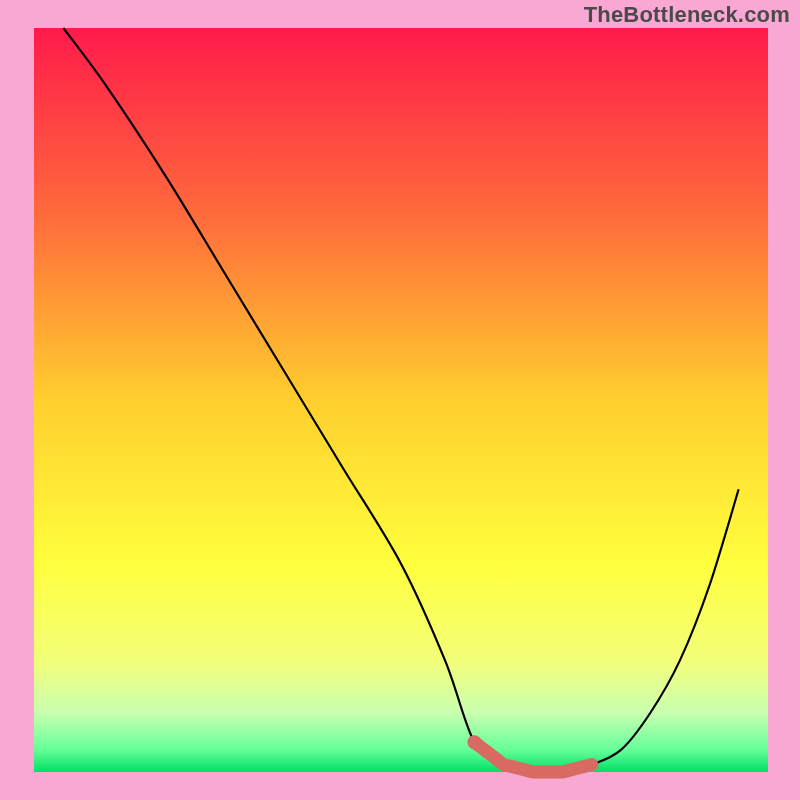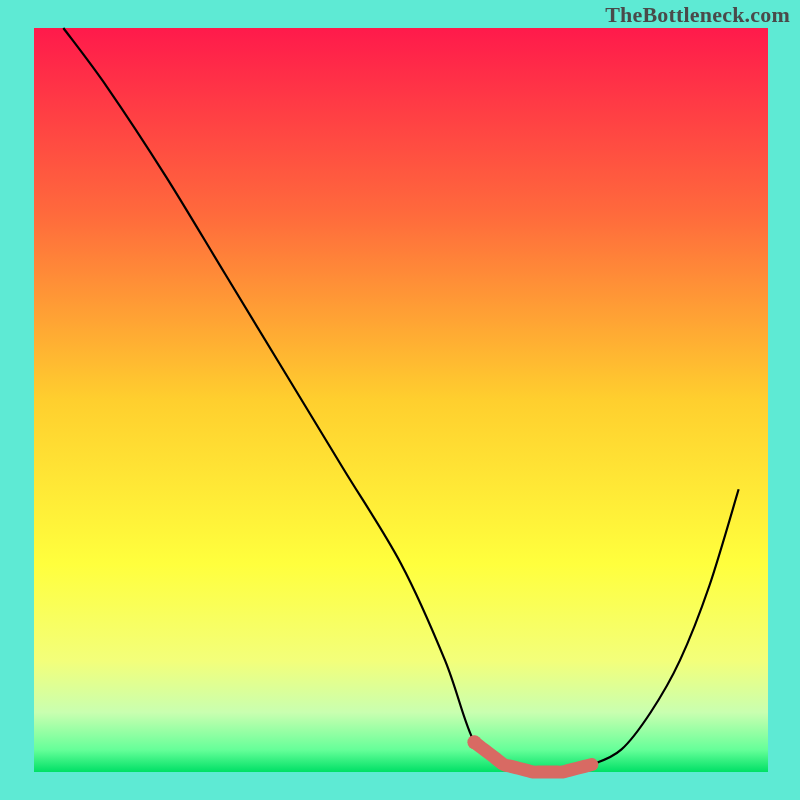--- a/index.html
+++ b/index.html
@@ -8,22 +8,21 @@
     width: 800px;
     height: 800px;
     background: #000;
     font-family: Arial, Helvetica, sans-serif;
     overflow: hidden;
   }
   .frame {
     position: relative;
     width: 800px;
     height: 800px;
-    background: #5eead4;
-    font-family: Liberation Serif, serif;
+    background: #f9a8d4;
   }
   .watermark {
     position: absolute;
     top: 2px;
     right: 10px;
     color: #4a4a4a;
     font-size: 22px;
     font-weight: 600;
     letter-spacing: 0.2px;
     z-index: 5;

